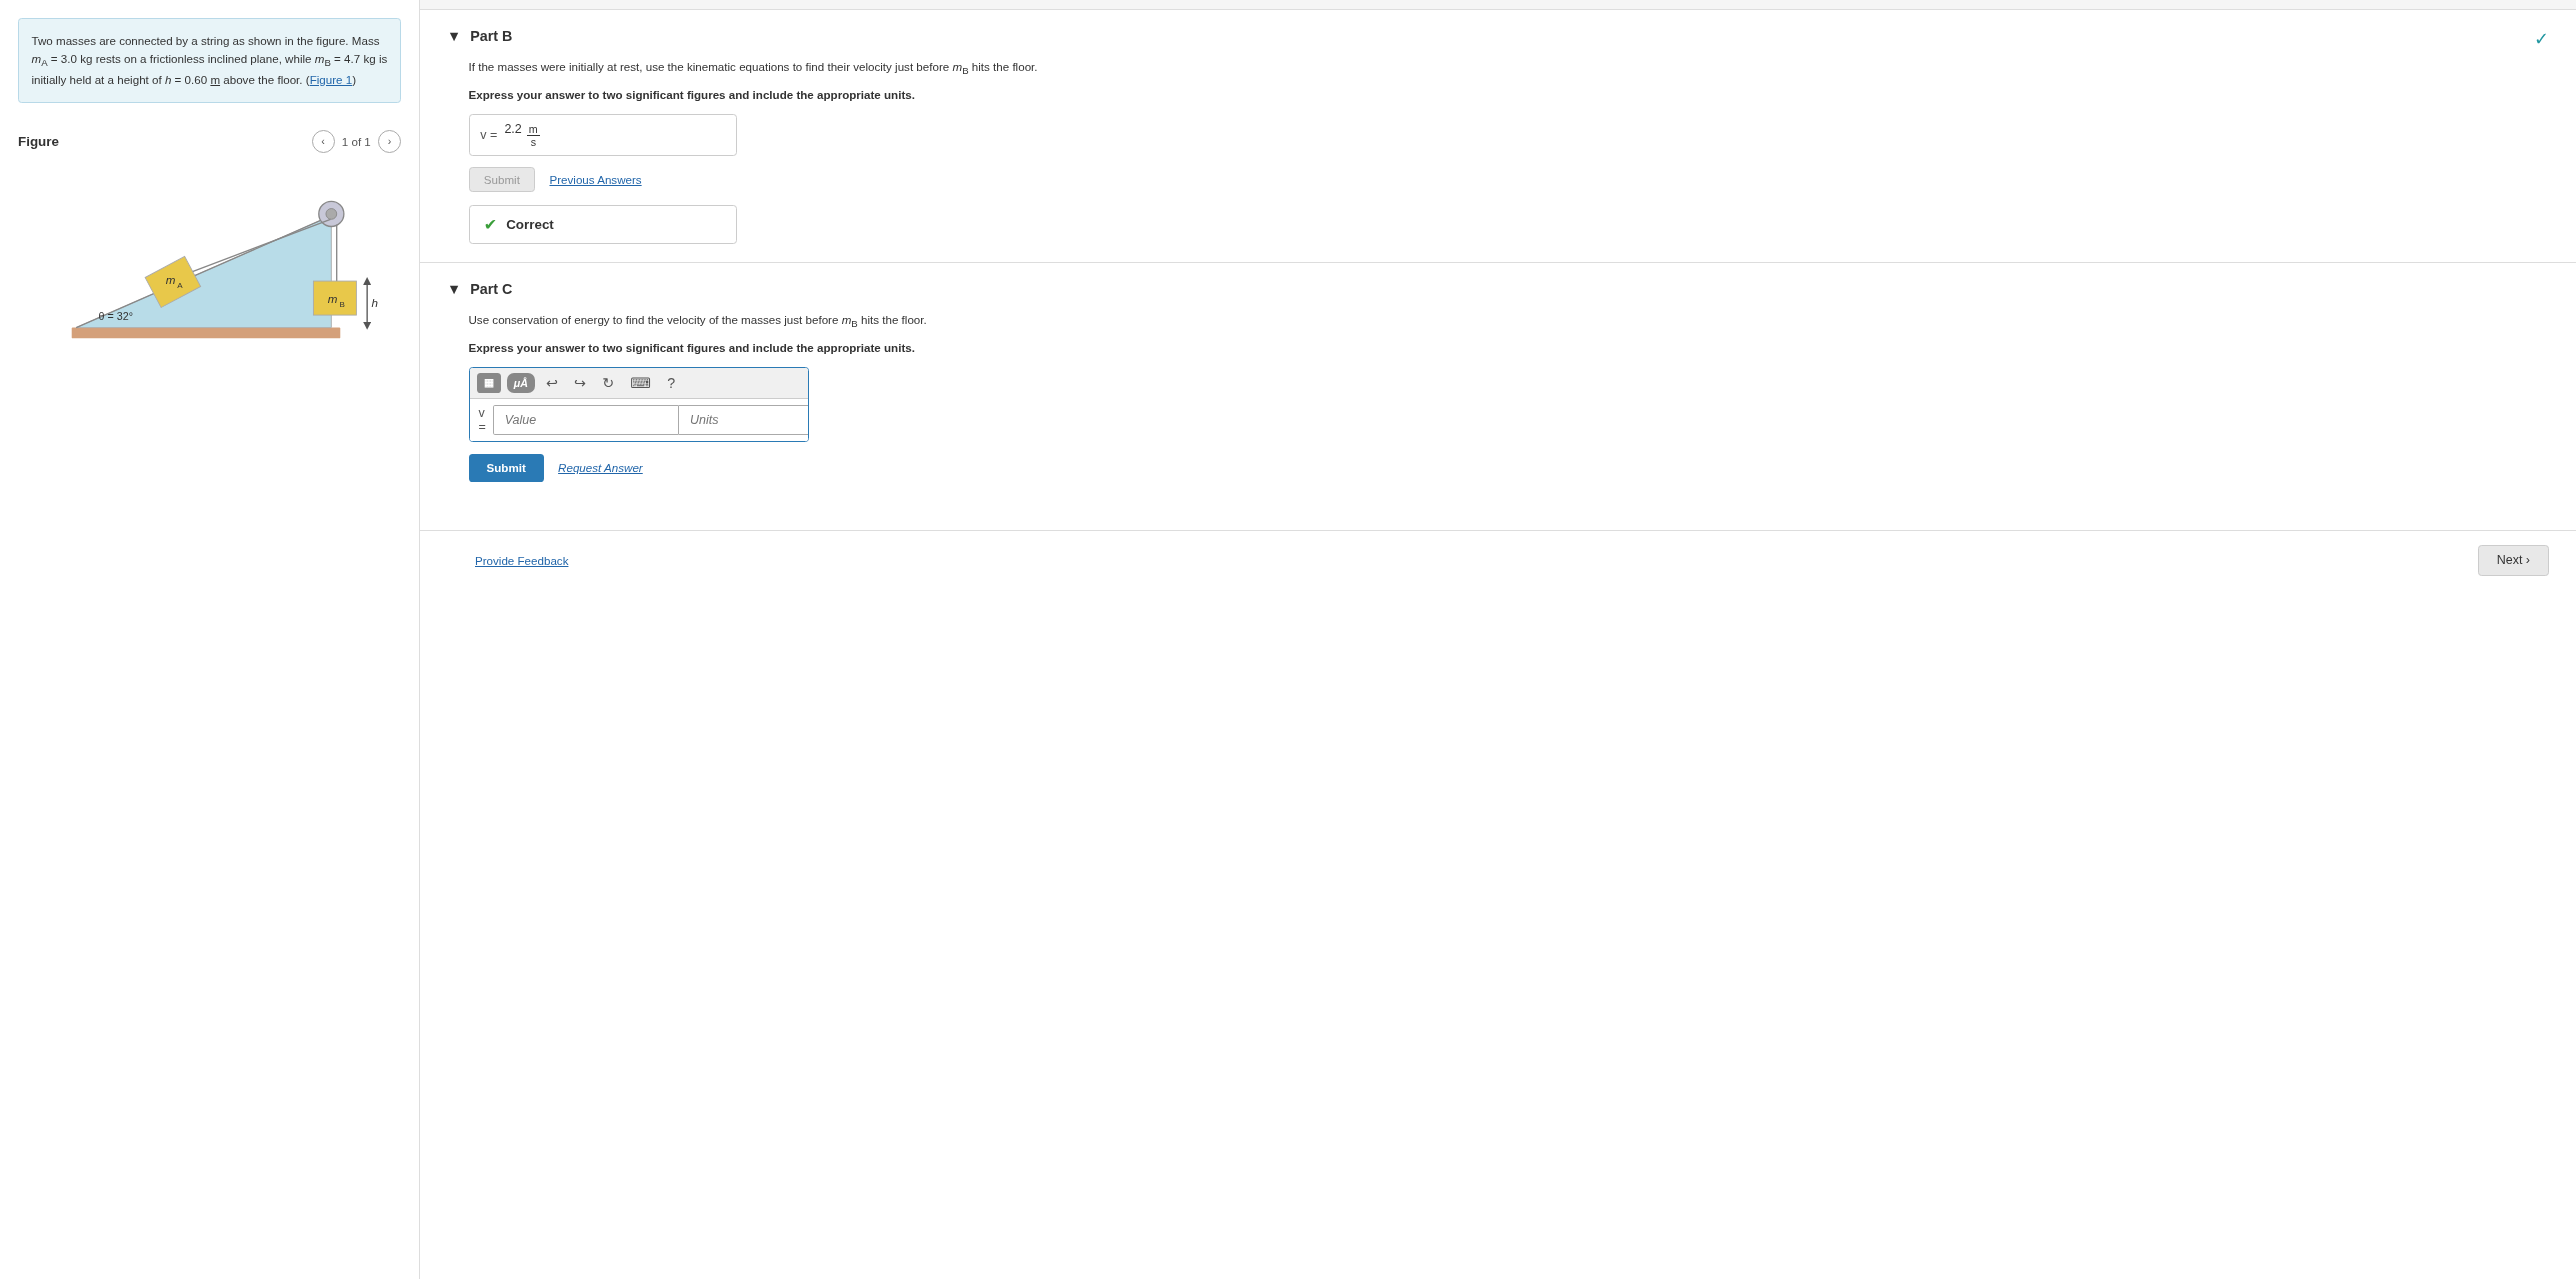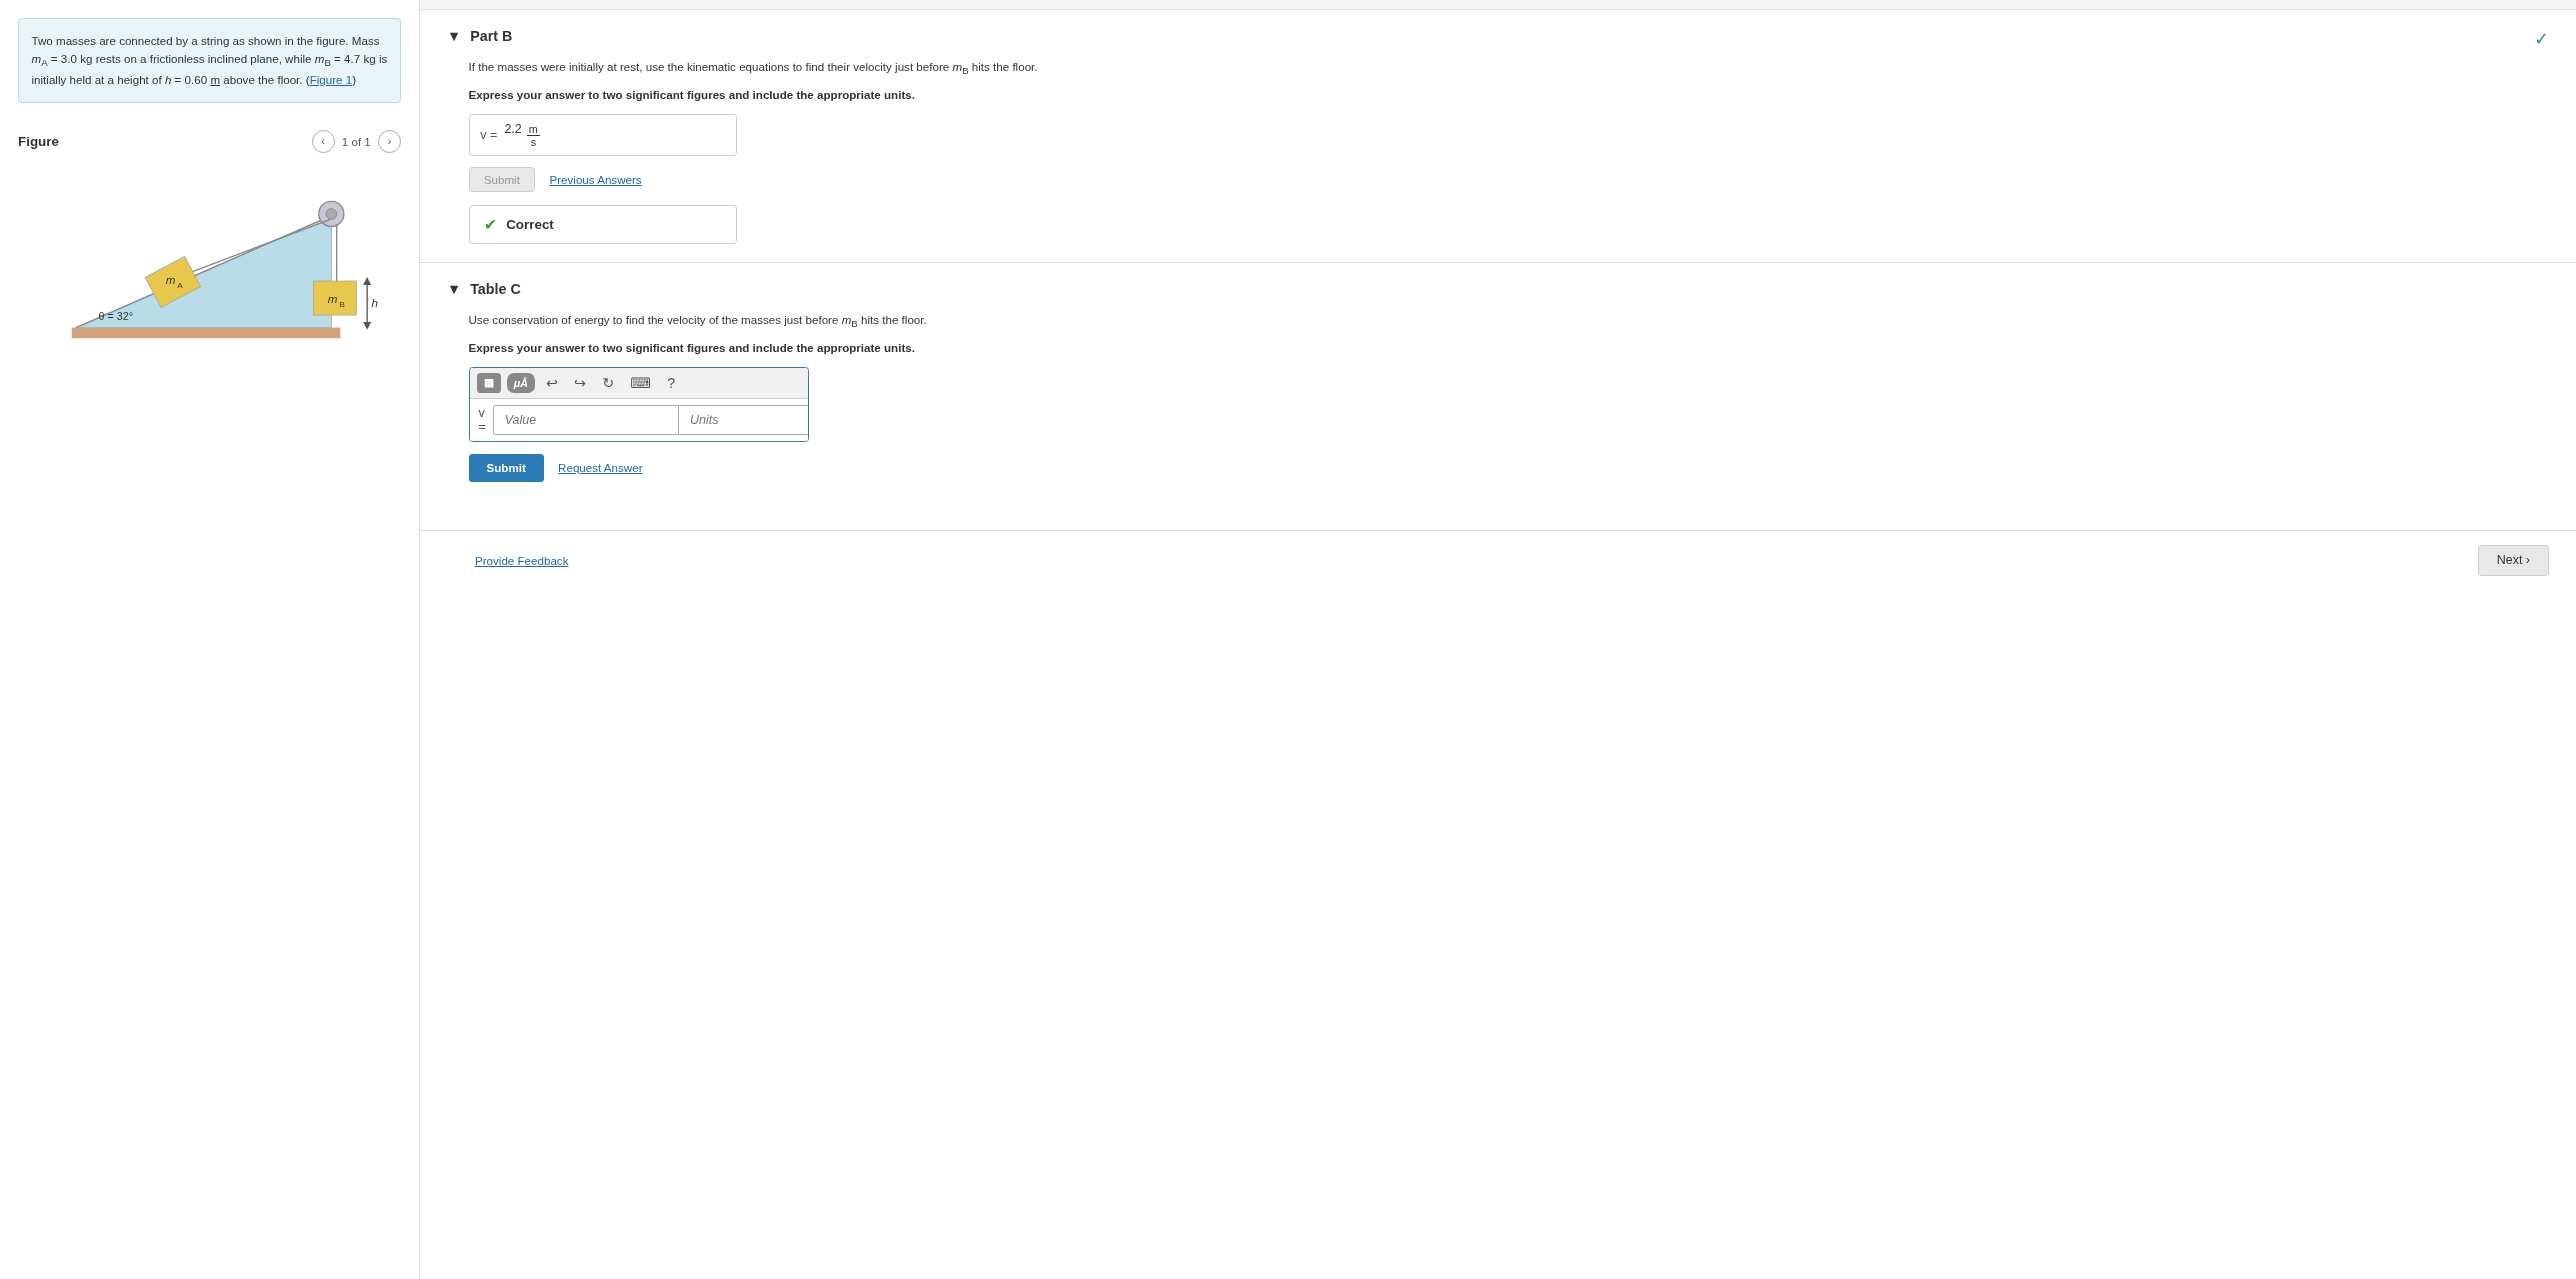--- a/index.html
+++ b/index.html
@@ -215,20 +215,21 @@
       color: #2266aa;
       text-decoration: underline;
       font-size: 11.6px;
       cursor: pointer;
     }
     .link-request-answer {
       color: #2266aa;
       text-decoration: underline;
       font-size: 11.6px;
       cursor: pointer;
+      font-style: italic;
     }
     
     .correct-box {
       display: flex;
       align-items: center;
       gap: 9px;
       border: 0.9px solid #ccc;
       border-radius: 3.6px;
       padding: 9px 14.3px;
       width: 268px;
@@ -444,21 +445,21 @@
         <div class="correct-box">
           <span class="correct-check">✔</span>
           <span class="correct-text">Correct</span>
         </div>
       </div>
     </div>
 
     <div class="part-section">
       <div class="part-header">
         <span class="collapse-arrow">▼</span>
-        <span class="part-title">Table C</span>
+        <span class="part-title">Part C</span>
       </div>
       <div class="part-content">
         <p class="part-question">
           Use conservation of energy to find the velocity of the masses just before <em>m</em><sub>B</sub> hits the floor.
         </p>
         <p class="part-instruction">Express your answer to two significant figures and include the appropriate units.</p>
 
         <div class="math-input-container">
           <div class="math-toolbar">
             <button class="toolbar-btn">▦</button>

